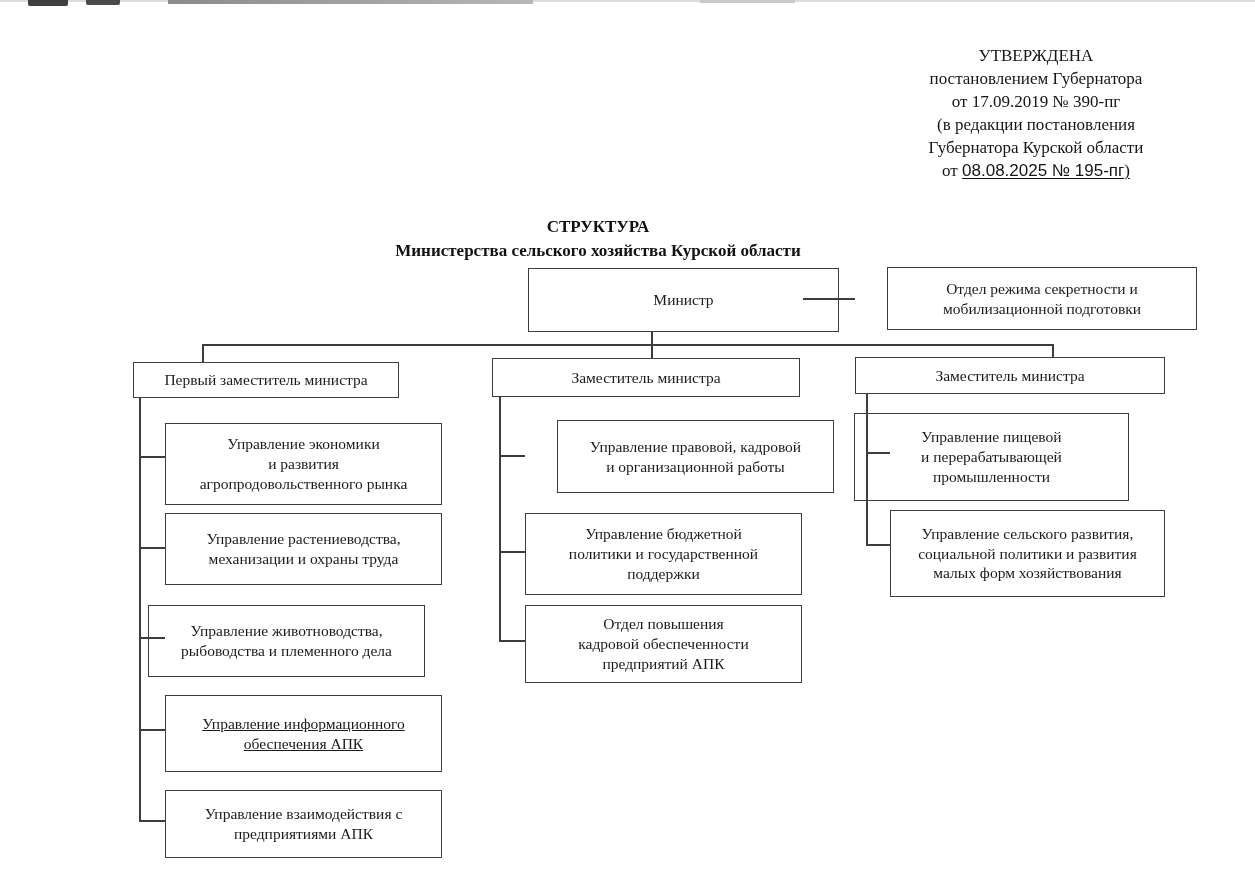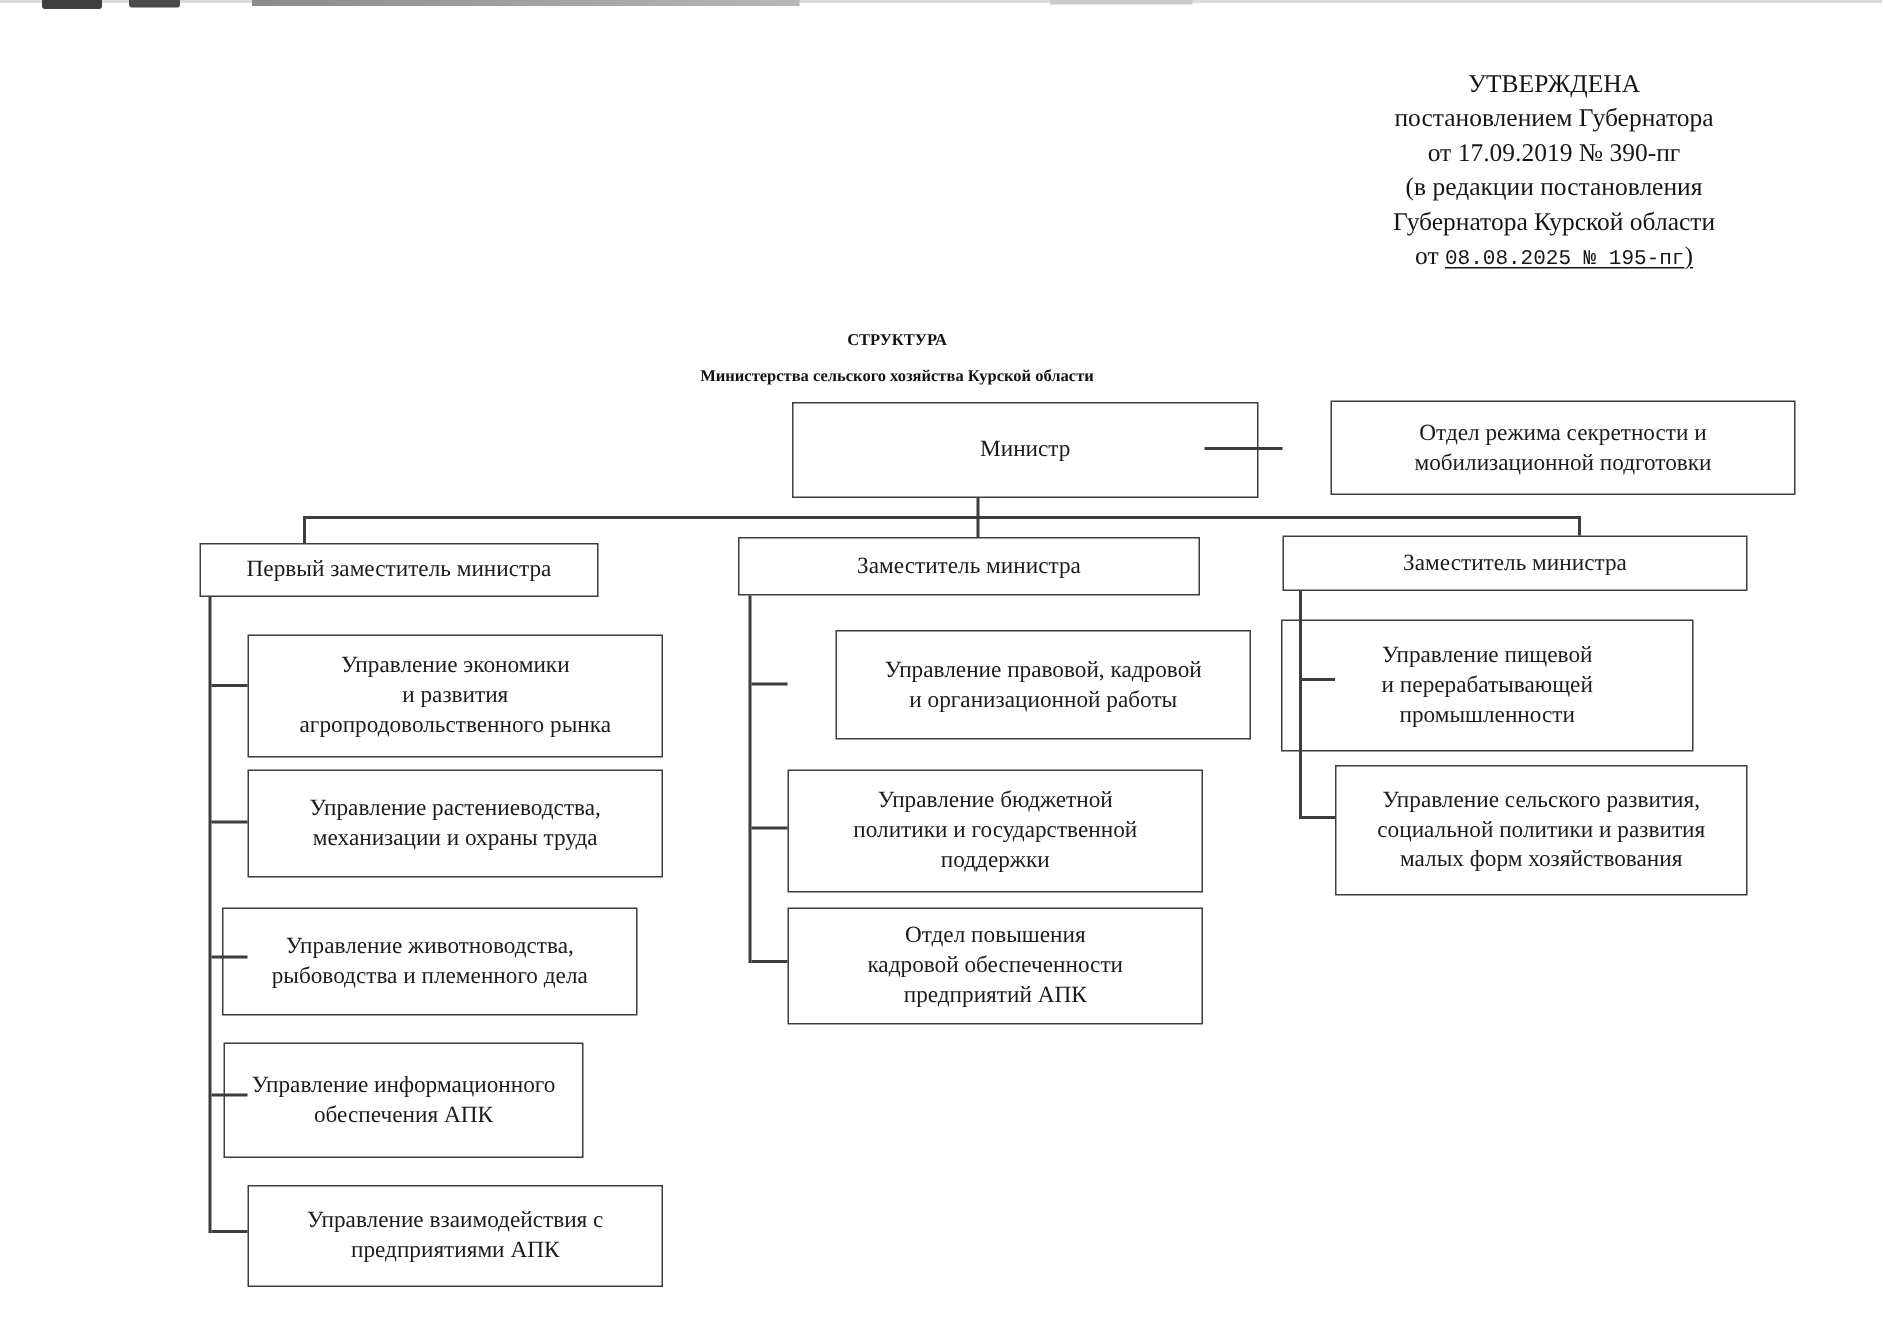--- a/index.html
+++ b/index.html
@@ -15,26 +15,26 @@
   .a-dash1 { left:28px; top:0; width:40px; height:6px; background:#3f3f3f; border-radius:0 0 2px 2px; }
   .a-dash2 { left:86px; top:0; width:34px; height:5px; background:#4a4a4a; border-radius:0 0 2px 2px; }
   .a-streak{ left:168px; top:0; width:365px; height:4px;
              background:linear-gradient(90deg,#8b8b8b,#b7b7b7); }
   .a-streak2{ left:700px; top:0; width:95px; height:3px; background:#c9c9c9; }
 
   .approval {
     position:absolute; left:880px; top:44px; width:312px;
     text-align:center; font-size:17px; line-height:23px; color:#151515;
   }
-  .typewriter { font-family:Liberation Mono, monospace; font-size:14px; }
+  .typewriter { font-family:Liberation Sans, sans-serif; font-size:17px; }
   .u { text-decoration:underline; text-underline-offset:2px; }
 
   .title {
     position:absolute; left:298px; top:215px; width:600px;
-    text-align:center; font-weight:bold; font-size:11px; line-height:24px; color:#111;
+    text-align:center; font-weight:bold; font-size:17px; line-height:24px; color:#111;
   }
 
   .node {
     position:absolute; border:1.6px solid #3d3d3d; background:#ffffff;
     display:flex; align-items:center; justify-content:center; text-align:center;
   }
   .node .label { white-space:pre-line; font-size:15.5px; line-height:1.27; padding:2px 6px; color:#1b1b1b; }
 
   .line { position:absolute; background:#3d3d3d; }
 </style>
@@ -87,21 +87,21 @@
 агропродовольственного рынка</span>
   </div>
   <div class="node" style="left:165px; top:513px; width:277px; height:72px;">
     <span class="label">Управление растениеводства,
 механизации и охраны труда</span>
   </div>
   <div class="node" style="left:148px; top:605px; width:277px; height:72px;">
     <span class="label">Управление животноводства,
 рыбоводства и племенного дела</span>
   </div>
-  <div class="node" style="left:149px; top:695px; width:240px; height:77px;">
+  <div class="node" style="left:165px; top:695px; width:277px; height:77px;text-decoration:underline;">
     <span class="label">Управление информационного
 обеспечения АПК</span>
   </div>
   <div class="node" style="left:165px; top:790px; width:277px; height:68px;">
     <span class="label">Управление взаимодействия с
 предприятиями АПК</span>
   </div>
 
   <div class="node" style="left:525px; top:420px; width:277px; height:73px;margin-left:32px;">
     <span class="label">Управление правовой, кадровой

